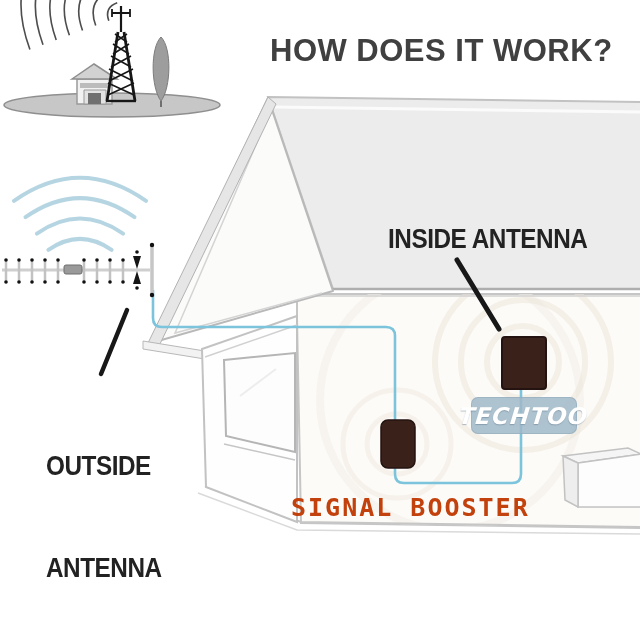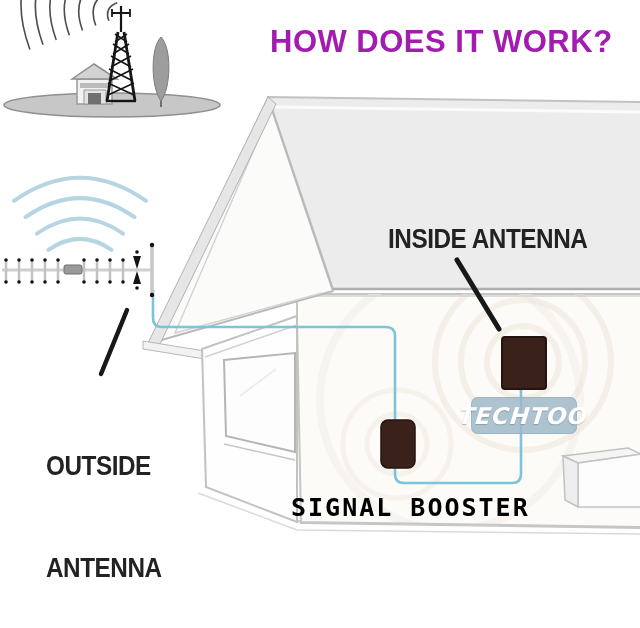--- a/index.html
+++ b/index.html
@@ -3,33 +3,33 @@
 <meta charset="utf-8">
 <style>
   html,body{margin:0;padding:0;background:#fff;}
   #canvas{
     position:relative;width:640px;height:628px;overflow:hidden;background:#ffffff;
     font-family:"Liberation Sans",sans-serif;
   }
   #art{position:absolute;left:0;top:0;}
   .lbl{position:absolute;color:#1d1d1d;font-weight:700;white-space:pre;}
   .title{
-    left:270px;top:24px;font-size:31px;font-weight:700;letter-spacing:.5px;color:#a21caf;
+    left:270px;top:33px;font-size:31px;font-weight:700;letter-spacing:.5px;color:#404040;
   }
   .inside-lbl{
     left:388px;top:224px;font-size:27px;letter-spacing:-.5px;
     transform:scaleX(.9);transform-origin:left top;color:#222;
   }
   .outside-lbl{
     left:46px;top:381px;font-size:27px;line-height:34px;letter-spacing:-.5px;
     transform:scaleX(.9);transform-origin:left top;color:#222;
   }
   .booster-lbl{
     left:291px;top:493px;font-family:"DejaVu Sans Mono",monospace;font-size:25px;
-    font-weight:700;letter-spacing:2px;color:#000000;
+    font-weight:700;letter-spacing:2px;color:#c2410c;
   }
   .note{
     left:8px;top:568px;font-size:25px;line-height:29px;letter-spacing:-.3px;color:#151515;
     font-weight:700;
   }
   .badge{
     position:absolute;left:471px;top:397px;width:106px;height:37px;border-radius:7px;
     background:rgba(160,184,201,.85);display:flex;align-items:center;justify-content:center;
     box-shadow:0 0 0 1px rgba(130,155,175,.35) inset;
   }

